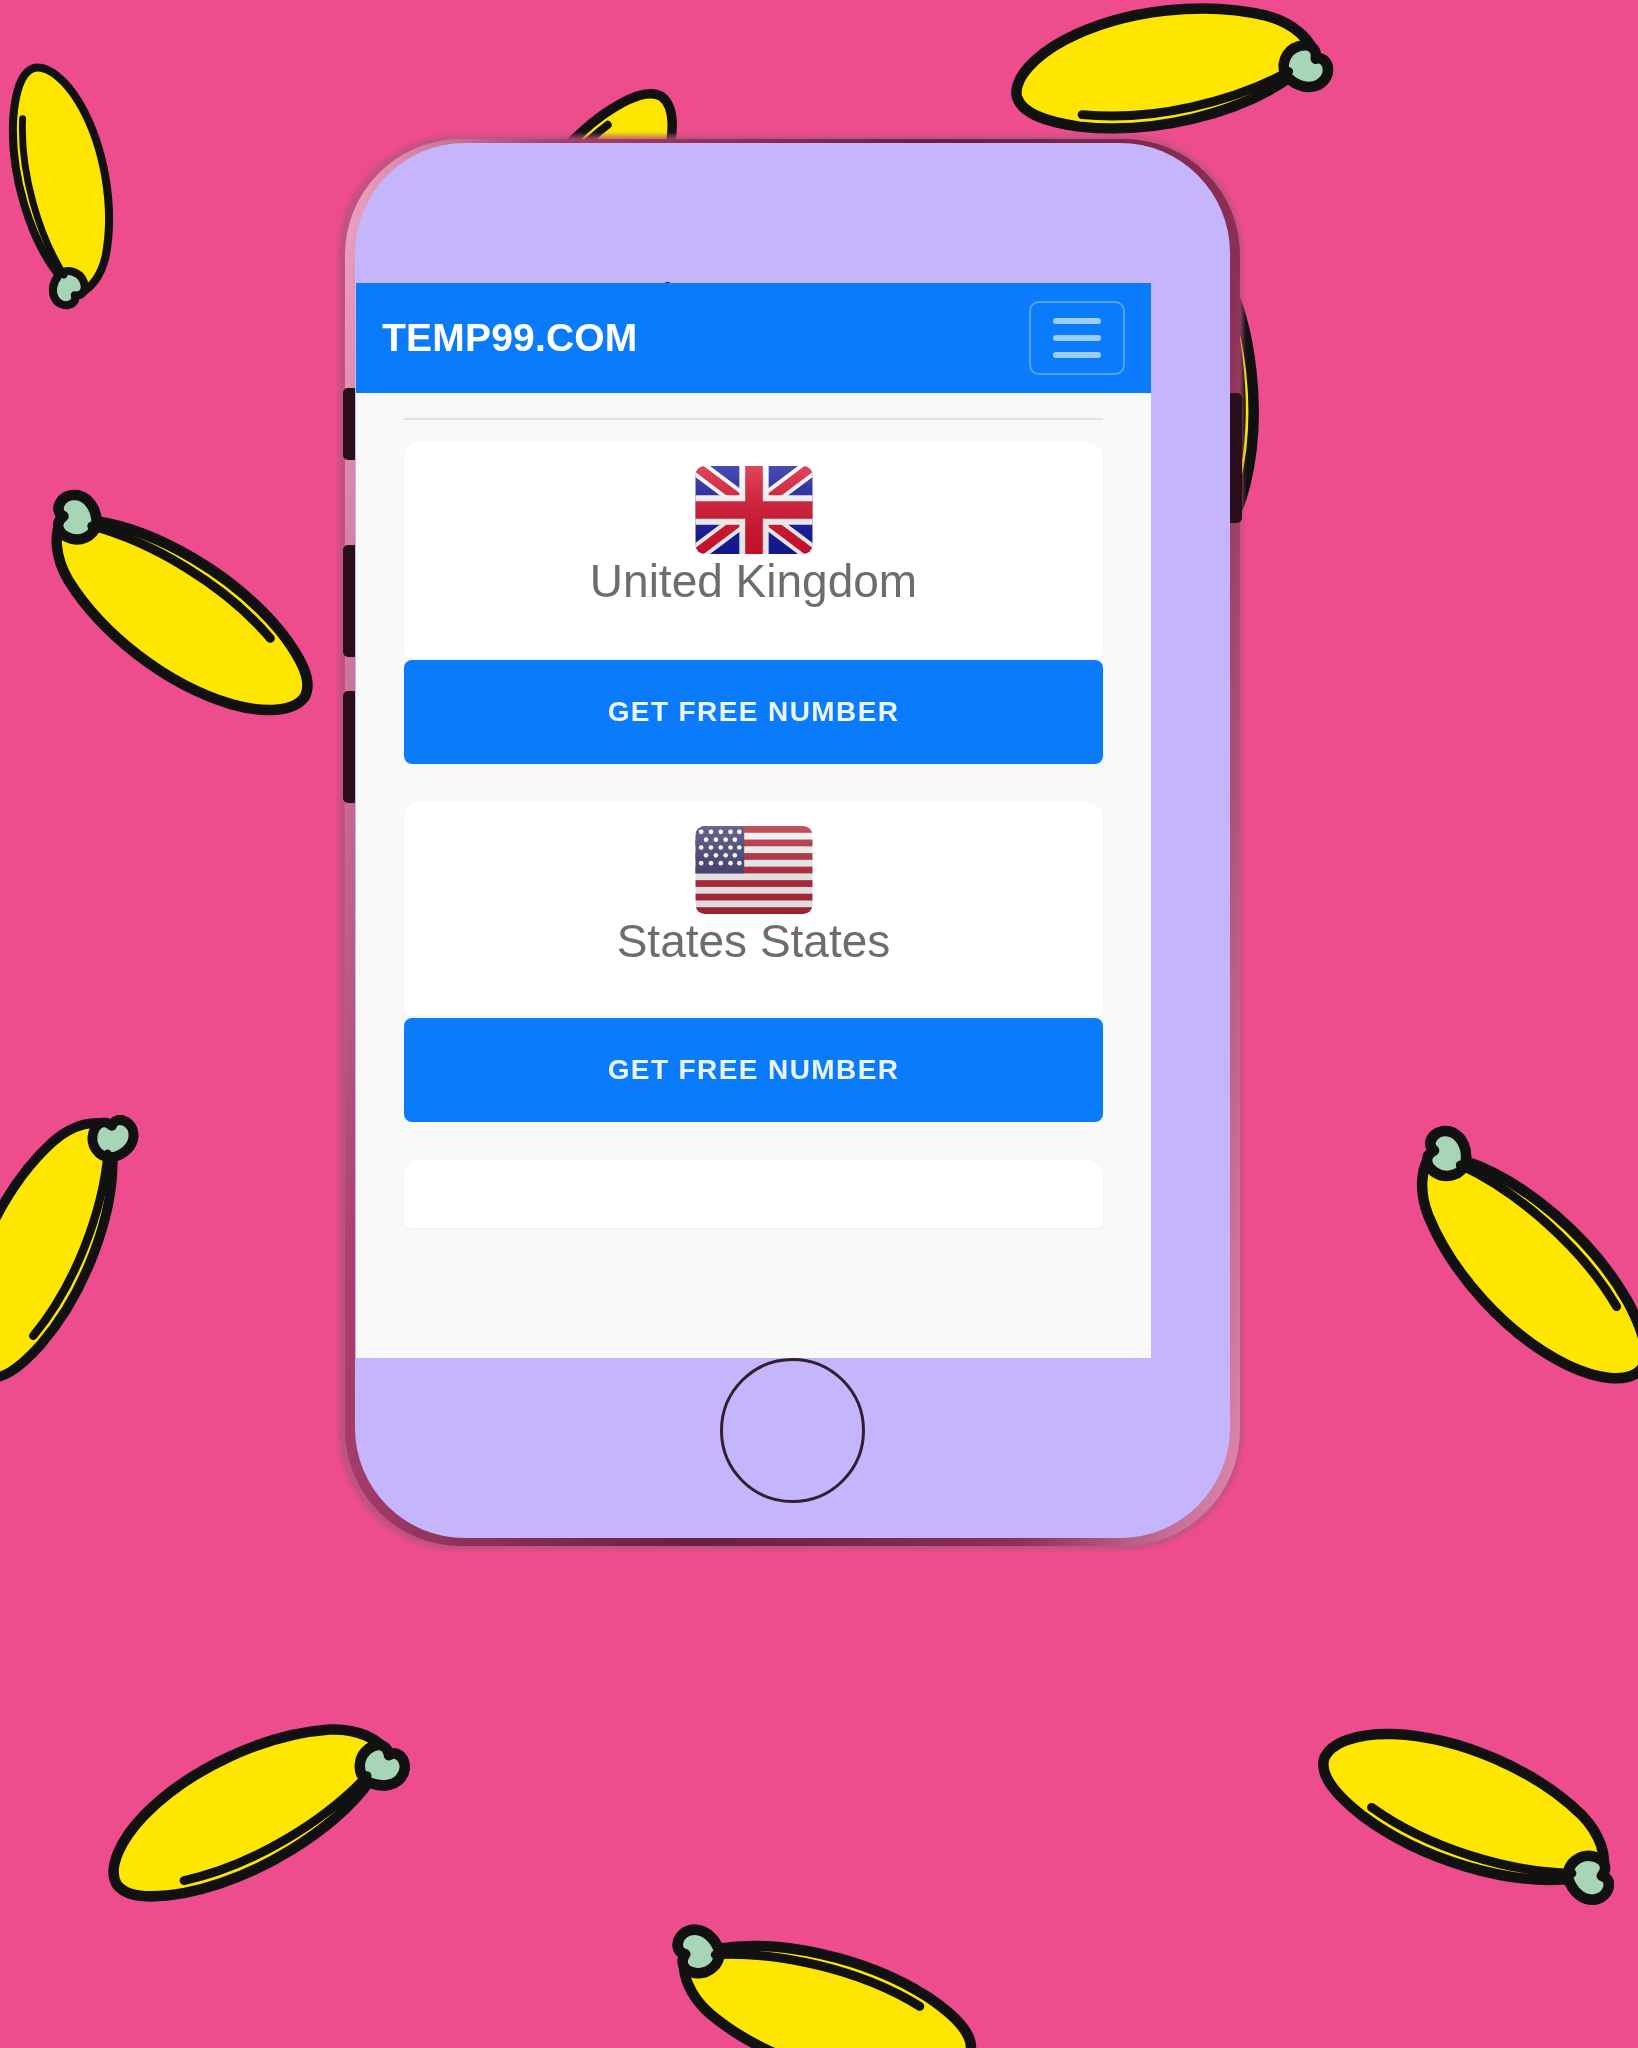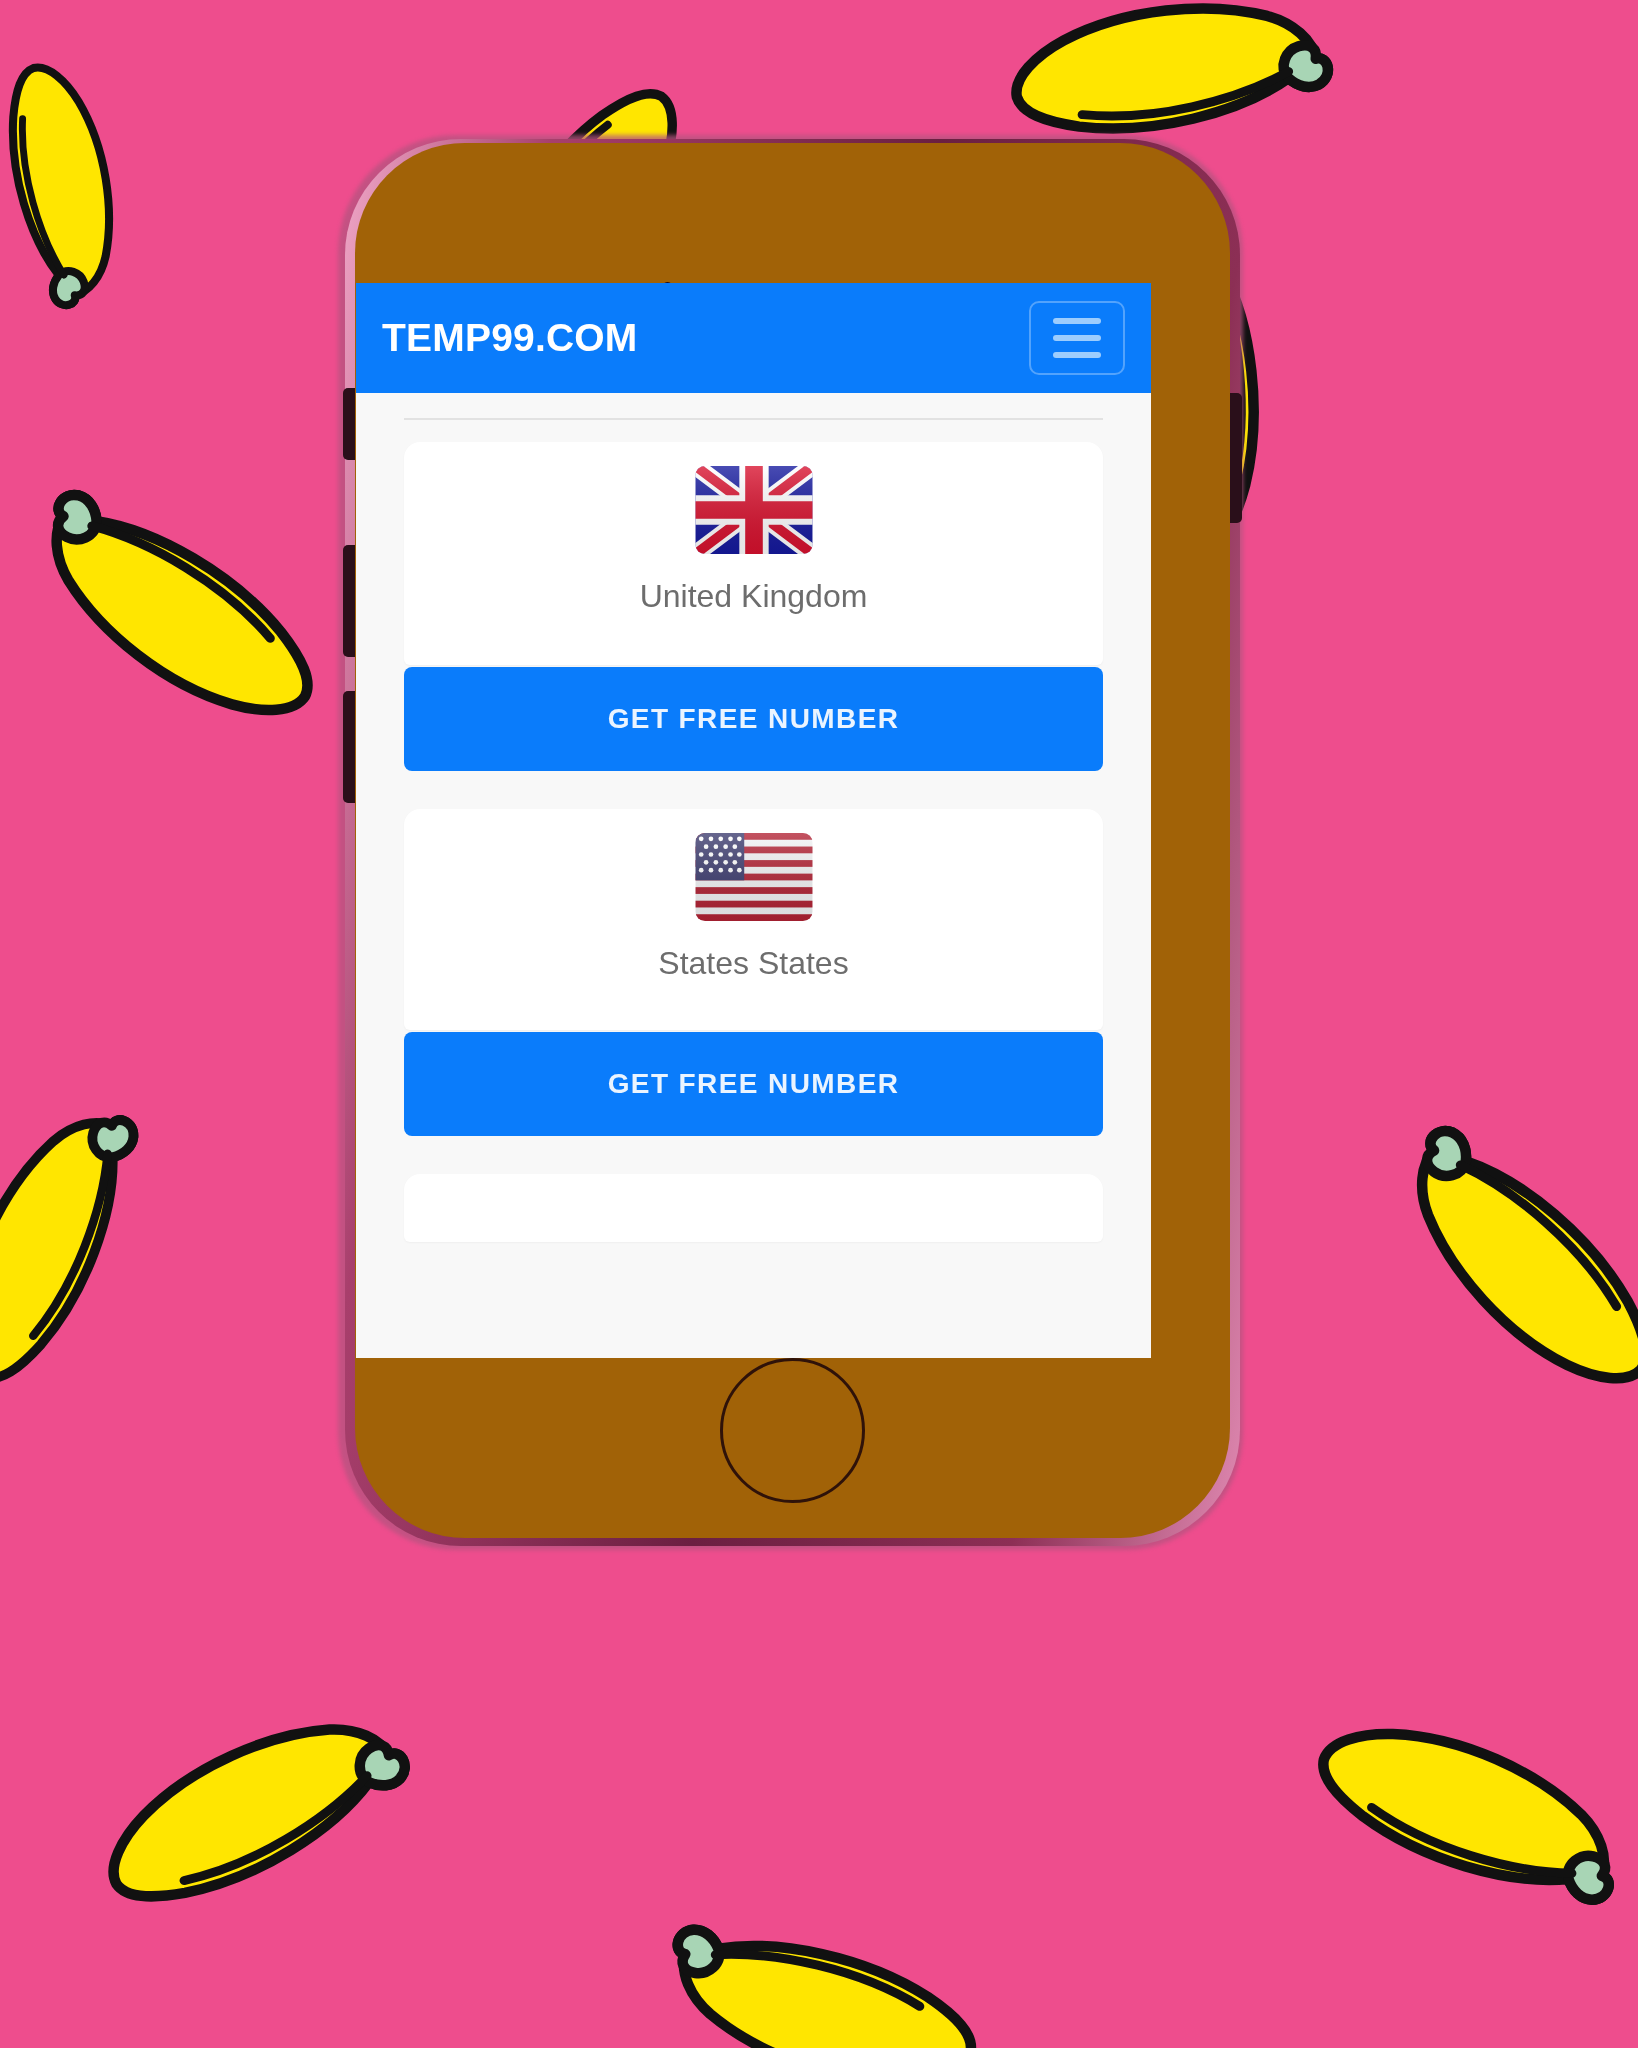--- a/index.html
+++ b/index.html
@@ -58,21 +58,21 @@
     border-radius: 116px;
     background: linear-gradient(100deg,#f0a8c8 0%, #a83f6c 18%, #6b1f41 52%, #8c2f55 80%, #e08ab2 100%);
   }
   #phone-body {
     position: absolute;
     left: 0;
     top: 0;
     width: 875px;
     height: 1395px;
     border-radius: 110px;
-    background: #a16207;
+    background: #c4b5fd;
     overflow: hidden;
   }
   #camera-dot {
     position: absolute;
     left: 307px;
     top: 139px;
     width: 11px; height: 11px;
     border-radius: 50%;
     background: #1b0a24;
   }
@@ -173,23 +173,23 @@
   .card-block { margin-bottom: 38px; }
   .card {
     background: #ffffff;
     border-radius: 16px 16px 6px 6px;
     padding: 24px 0 22px 0;
     text-align: center;
     box-shadow: 0 1px 2px rgba(0,0,0,.04);
   }
   .flag { margin: 0 auto; display: block; }
   .country-name {
-    font-size: 32px;
+    font-size: 46px;
     color: #6d6d6d;
-    margin-top: 24px;
+    margin-top: 0;
     font-weight: 400;
   }
   .get-btn {
     display: block;
     width: 100%;
     background: #0a7cfb;
     color: #eaf4ff;
     border: none;
     border-radius: 8px;
     font-size: 28px;

